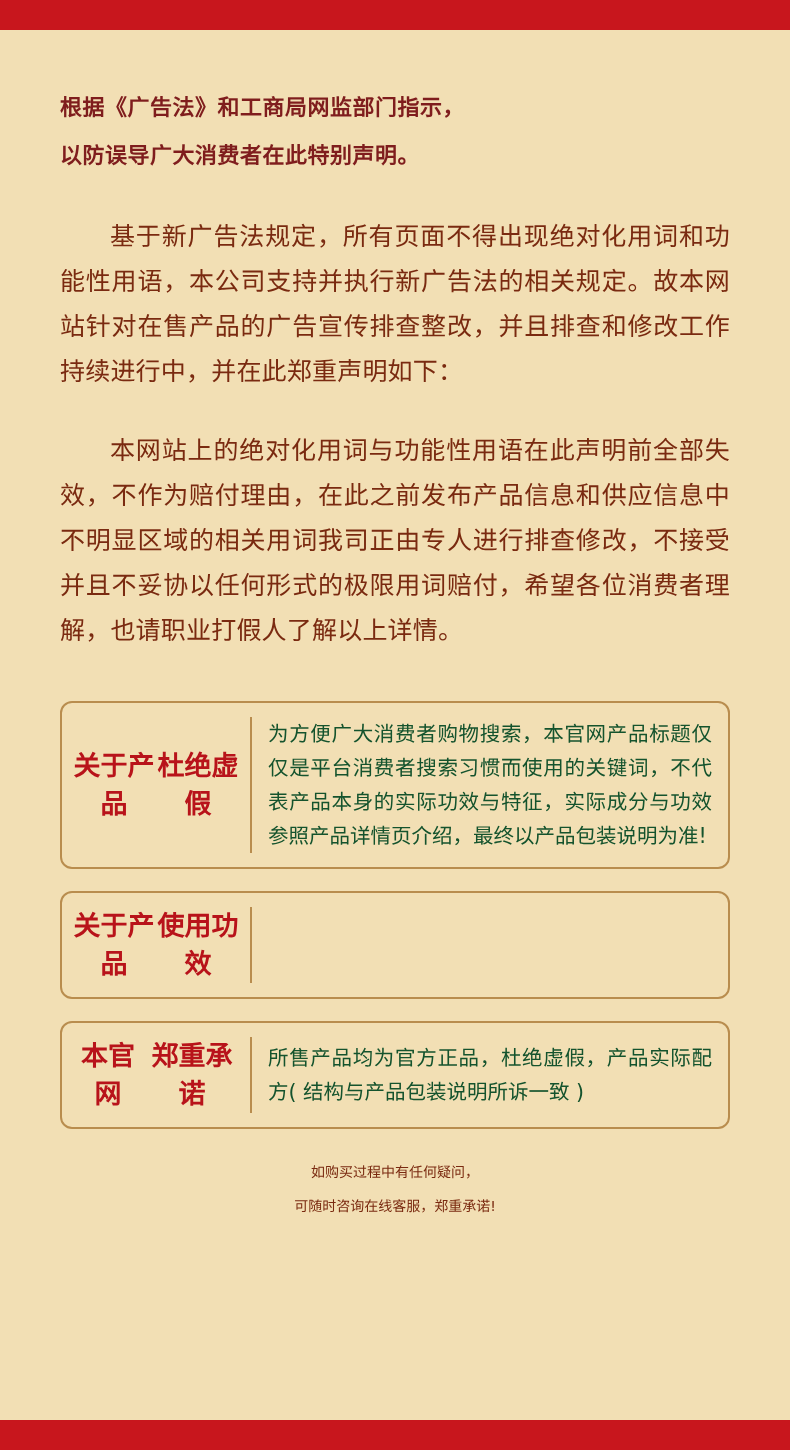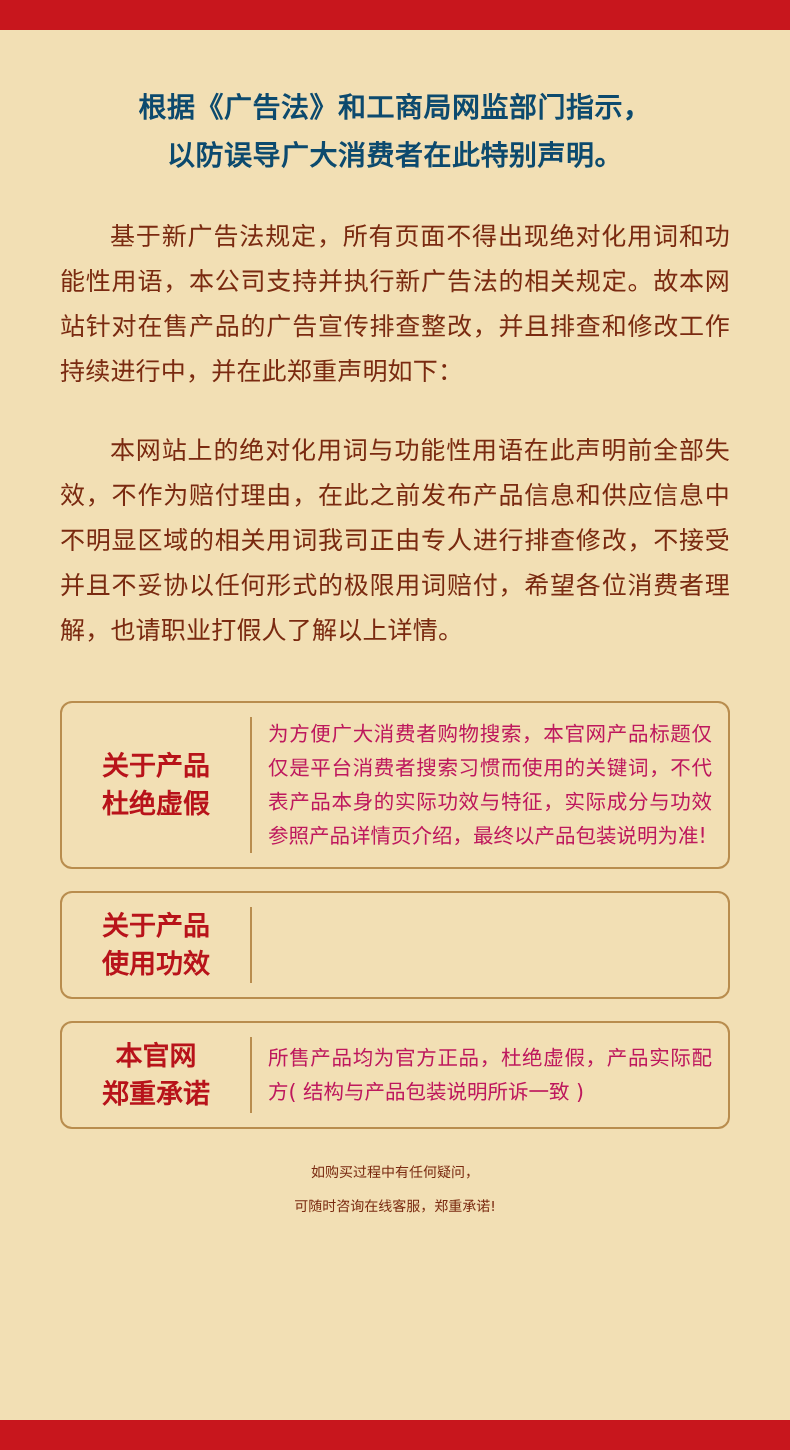--- a/index.html
+++ b/index.html
@@ -24,25 +24,25 @@
     position: absolute;
     left: 0;
     top: 30px;
     width: 790px;
     height: 1390px;
     background: #f2dfb4;
     box-sizing: border-box;
     padding: 40px 60px 0 60px;
   }
   .headline {
-    color: #0c4a6e;
+    color: #7f1d1d;
     font-weight: bold;
-    font-size: 28px;
+    font-size: 22px;
     line-height: 48px;
-    text-align: center;
+    text-align: left;
     letter-spacing: 0.5px;
     margin: 14px 0 0 0;
   }
   .headline .l2 {
     display: block;
   }
   .body-para {
     color: #7a2a10;
     font-size: 25px;
     line-height: 45px;
@@ -65,34 +65,34 @@
     box-sizing: border-box;
     display: flex;
     align-items: stretch;
     margin-bottom: 22px;
     padding: 14px 16px 14px 10px;
     min-height: 96px;
   }
   .card-title {
     flex: 0 0 168px;
     display: flex;
-    flex-direction: column;
+    flex-direction: row;
     align-items: center;
     justify-content: center;
     color: #b8131a;
     font-weight: bold;
     font-size: 27px;
     line-height: 38px;
     border-right: 2px solid #b98d4e;
     padding-right: 10px;
     text-align: center;
   }
   .card-body {
     flex: 1 1 auto;
-    color: #be185d;
+    color: #14532d;
     font-size: 20.5px;
     line-height: 34px;
     padding-left: 16px;
     text-align: justify;
     text-justify: inter-ideograph;
     display: flex;
     align-items: center;
   }
   .card-body span { display: block; }
   .footer-note {

